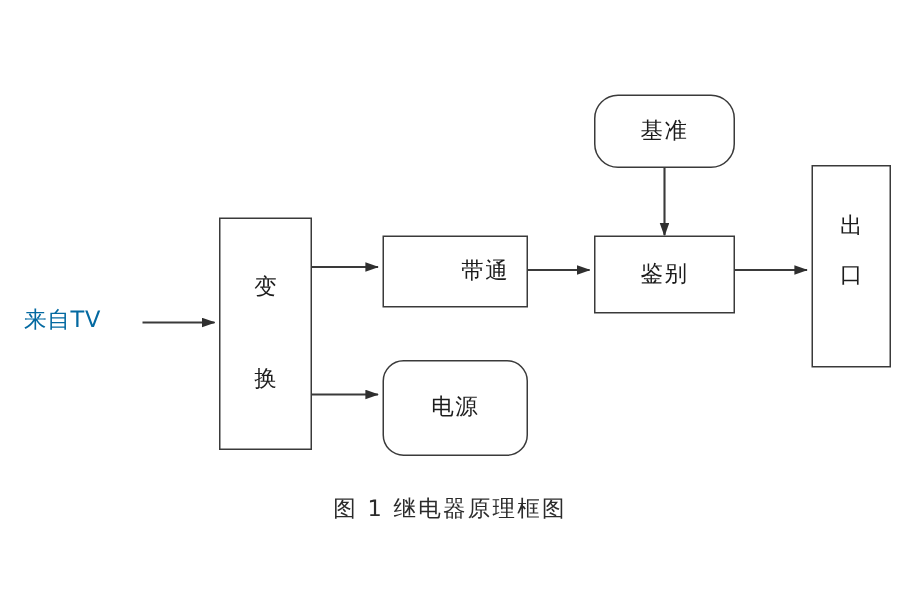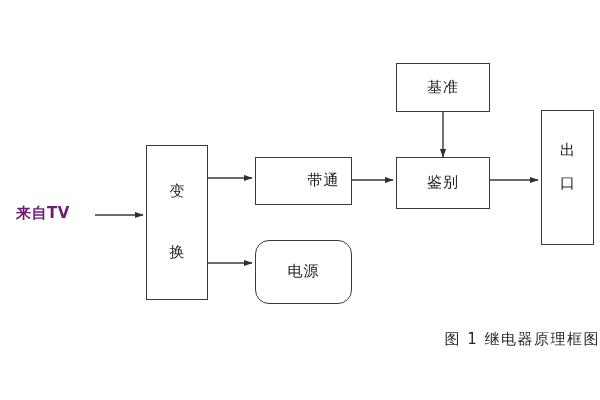--- a/index.html
+++ b/index.html
@@ -48,26 +48,25 @@
     justify-content: space-between;
     padding: 38px 0 38px 0;
   }
   
   #node-output {
     justify-content: space-between;
     padding: 32px 0 52px 0;
   }
   .src-label {
     position: absolute;
-    color: #701a75;
+    color: #0369a1;
     font-size: 15px;
     line-height: 30px;
     white-space: nowrap;
     letter-spacing: 0.5px;
-    font-weight: bold;
   }
   .caption {
     position: absolute;
     width: 600px;
     text-align: center;
     color: #2b2b2b;
     font-size: 15px;
     letter-spacing: 1.5px;
   }
 </style>
@@ -109,28 +108,28 @@
   </div>
 
   <div class="node" style="left:255px; top:157px; width:97px; height:48px;padding-left:40px;">
     <span>带通</span>
   </div>
 
   <div class="node" style="left:255px; top:240px; width:97px; height:64px;border-radius:14px;">
     <span>电源</span>
   </div>
 
-  <div class="node" style="left:396px; top:63px; width:94px; height:49px;">
+  <div class="node" style="left:396px; top:63px; width:94px; height:49px;border-radius:16px;">
     <span>基准</span>
   </div>
 
   <div class="node" style="left:396px; top:157px; width:94px; height:52px;">
     <span>鉴别</span>
   </div>
 
   <div class="node vertical" id="node-output" style="left:541px; top:110px; width:53px; height:135px;">
     <span class="glyph">出</span>
     <span class="glyph">口</span>
   </div>
 
-  <div class="caption" style="left:0; top:330px;text-align:right;">图 1  继电器原理框图</div>
+  <div class="caption" style="left:0; top:330px;">图 1  继电器原理框图</div>
 
 </div>
 
 </body></html>

